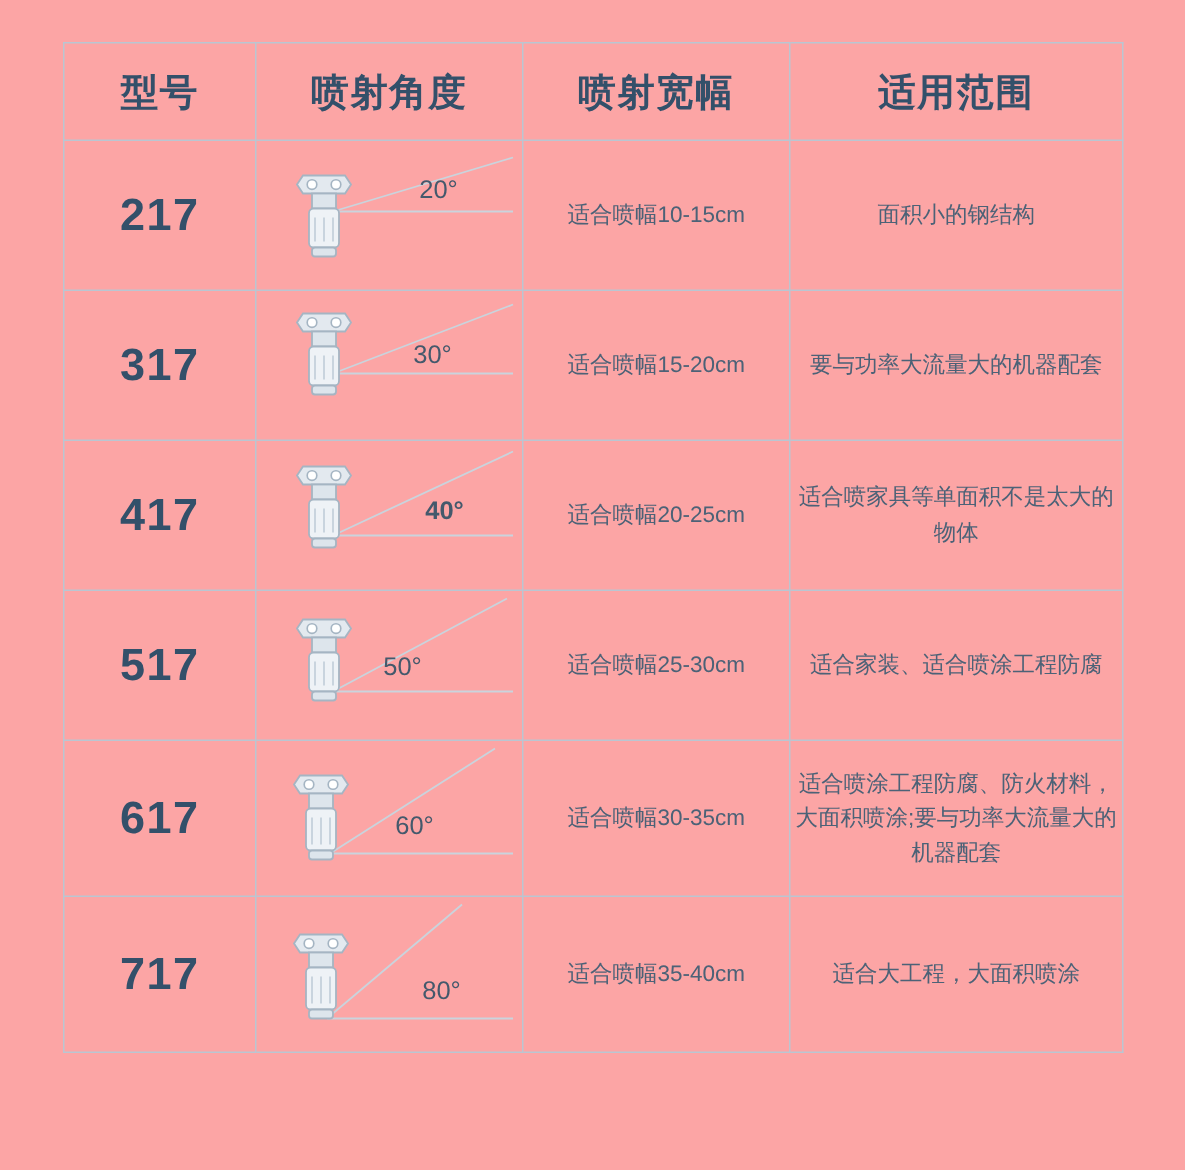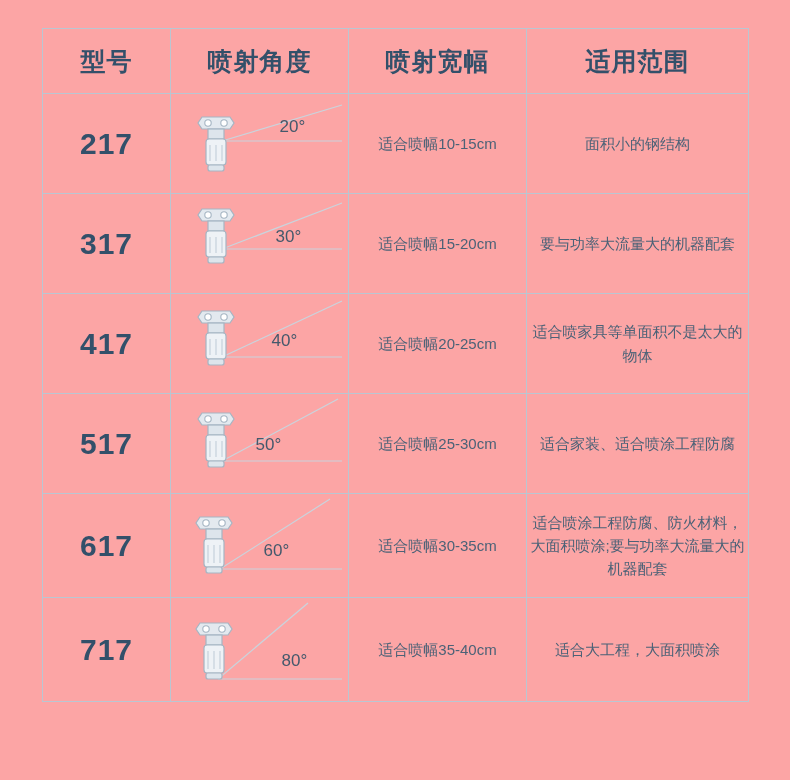--- a/index.html
+++ b/index.html
@@ -184,21 +184,21 @@
                     <circle cx="36" cy="22" r="3.2" fill="#ffffff" stroke="#a5b5c3" stroke-width="1.1"></circle>
                     <circle cx="52" cy="22" r="3.2" fill="#ffffff" stroke="#a5b5c3" stroke-width="1.1"></circle>
                     <rect x="36" y="28" width="16" height="10" fill="#dde5ec" stroke="#a5b5c3" stroke-width="1.2"></rect>
                     <rect x="34" y="38" width="20" height="26" rx="3" fill="#eef2f6" stroke="#a5b5c3" stroke-width="1.2"></rect>
                     <line x1="38" y1="44" x2="38" y2="60" stroke="#bdcad6" stroke-width="1"></line>
                     <line x1="44" y1="44" x2="44" y2="60" stroke="#bdcad6" stroke-width="1"></line>
                     <line x1="50" y1="44" x2="50" y2="60" stroke="#bdcad6" stroke-width="1"></line>
                     <rect x="36" y="64" width="16" height="6" rx="2" fill="#dde5ec" stroke="#a5b5c3" stroke-width="1.2"></rect>
                   </g>
                 </svg>
-                <span class="angle-label" style="left:100px; top:36px;">40°</span>
+                <span class="angle-label" style="left:112px; top:36px;font-weight:bold;">40°</span>
               </div>
             </div>
           </td>
           <td class="width-cell">适合喷幅20-25cm</td>
           <td class="scope-cell">适合喷家具等单面积不是太大的物体</td>
         </tr>
 
         <tr>
           <td class="model-cell">517</td>
           <td>

